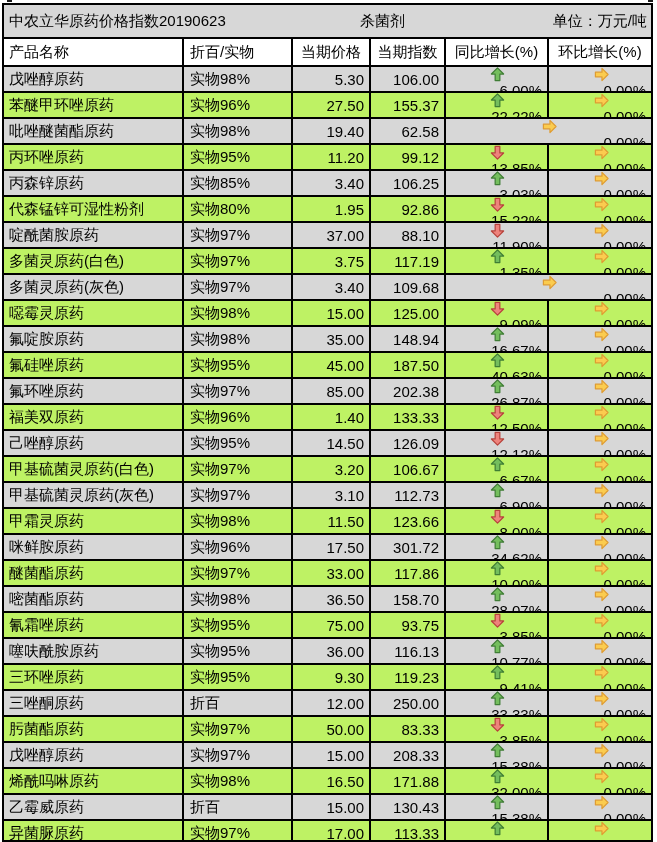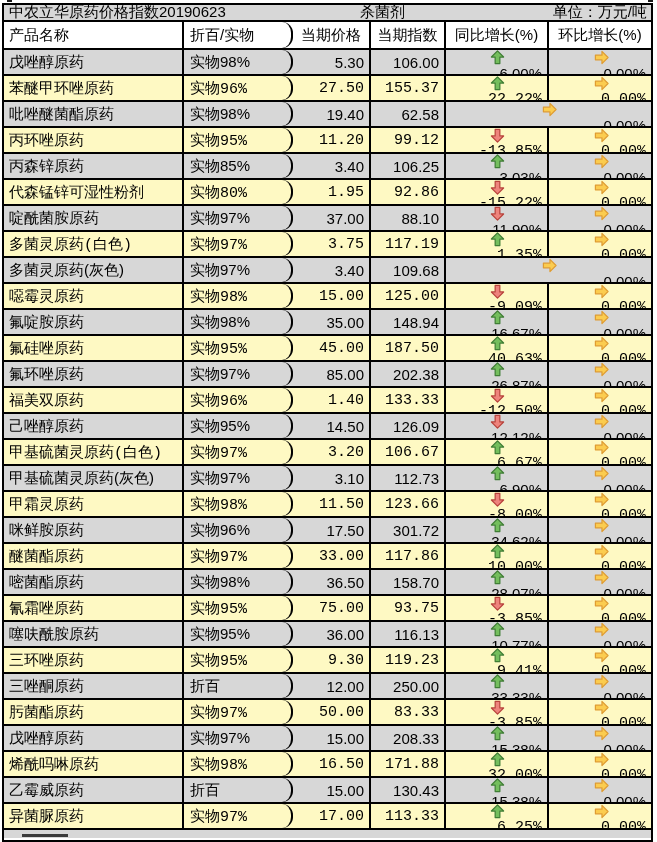--- a/index.html
+++ b/index.html
@@ -31,49 +31,49 @@
     background: #ffffff;
     overflow: hidden;
   }
   .row {
     box-sizing: border-box;
     display: flex;
     border-bottom: 2px solid #000000;
     width: 100%;
   }
   .title-row {
-    height: 17px;
+    height: 34px;
     background: #d7d7d7;
     position: relative;
     align-items: center;
     font-size: 15px;
   }
   .title-row .title-text { padding-left: 5px; white-space: nowrap; }
   .title-row .category-text { position: absolute; left: 356px; white-space: nowrap; }
   .title-row .unit-text { position: absolute; right: 4px; white-space: nowrap; }
 
   .header-row { height: 28px; background: #ffffff; font-size: 15px; }
   .data-row   { height: 26px; font-size: 15px; }
   .data-row.gray { background: #d7d7d7; }
-  .data-row.white { background: #fef9c3; font-family: Liberation Mono, monospace; }
+  .data-row.white { background: #bef264; }
   .partial-row { height: 8px; background: #d7d7d7; border-bottom: none; position: relative; }
   .partial-mark { position: absolute; top: 4px; left: 18px; width: 46px; height: 3px; background: #3a3a3a; }
 
   .c {
     box-sizing: border-box;
     border-right: 2px solid #000000;
     height: 100%;
     display: flex;
     align-items: center;
     overflow: hidden;
     white-space: nowrap;
   }
   .c:last-child { border-right: none; }
   .c1 { width: 180px; padding-left: 5px; }
-  .c2 { width: 109px; padding-left: 6px; border-radius: 11px; }
+  .c2 { width: 109px; padding-left: 6px; }
   .c3 { width: 78px;  justify-content: flex-end; padding-right: 5px; }
   .c4 { width: 75px;  justify-content: flex-end; padding-right: 5px; }
   .c5 { width: 103px; }
   .c6 { flex: 1; }
   .header-row .c3, .header-row .c4, .header-row .c5, .header-row .c6 {
     justify-content: center; padding: 0;
   }
   .trend-cell { display: flex; align-items: center; flex-direction: column; }
   .trend-cell .arrow { display: inline-flex; align-items: center; margin-left: 2px; }
   .trend-cell .val  { margin-left: auto; padding-right: 5px; }

